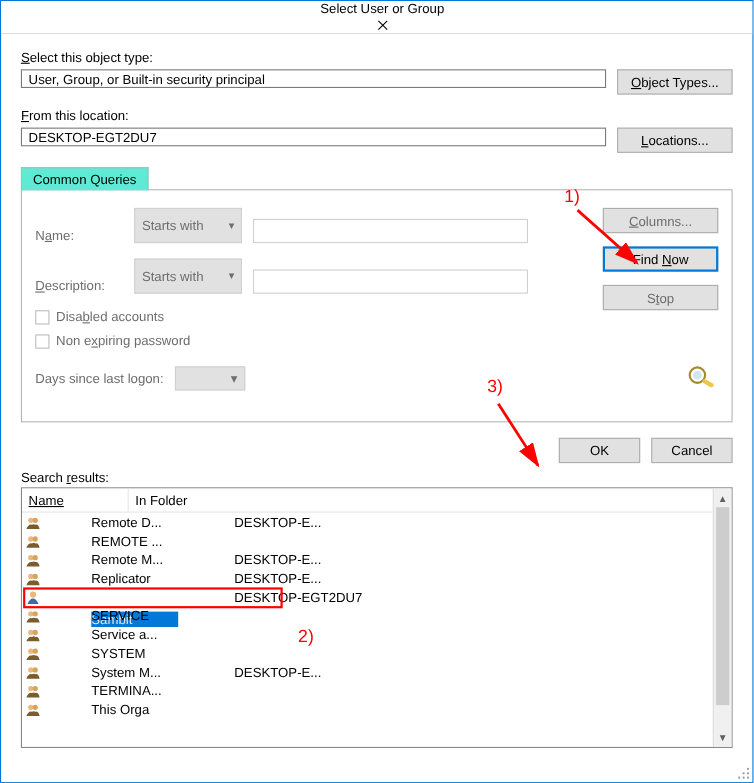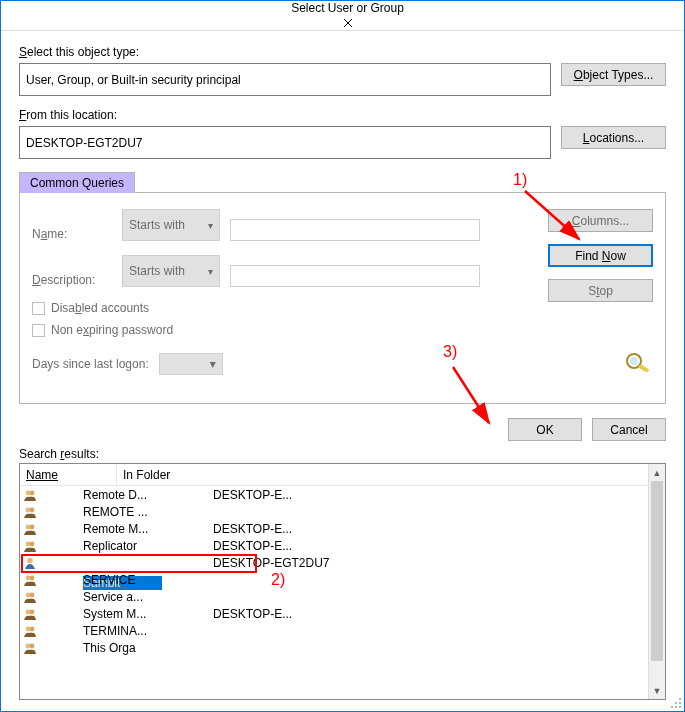--- a/index.html
+++ b/index.html
@@ -34,21 +34,21 @@
   .titlebar .close svg { width: 10px; height: 10px; }
 
   .content { padding: 14px 18px 6px 18px; }
 
   .label { margin-bottom: 4px; }
   .label .u { text-decoration: underline; }
 
   .row { display: flex; gap: 10px; margin-bottom: 12px; }
   .row input.textfield {
     flex: 1;
-    height: 33px;
+    height: 17px;
     border: 1px solid #7a7a7a;
     padding: 2px 6px;
     font: inherit;
     background: #fff;
   }
   .btn {
     width: 105px;
     height: 23px;
     background: #e1e1e1;
     border: 1px solid #adadad;
@@ -62,21 +62,21 @@
   }
   .btn.highlight {
     border: 2px solid #0078d7;
   }
 
   
   .tabwrap { position: relative; margin-top: 6px; }
   .tab {
     position: relative;
     display: inline-block;
-    background: #c4b5fd;
+    background: #5eead4;
     border: 1px solid #b5b5b5;
     border-bottom: none;
     padding: 3px 10px;
     font-size: 12px;
     z-index: 2;
     top: 1px;
   }
   .tabbody {
     border: 1px solid #b5b5b5;
     padding: 16px 12px 28px 12px;
@@ -343,20 +343,31 @@
             <span class="folder"></span>
           </div>
           <div class="rowitem">
             <span class="ic group-icon">
               <svg viewBox="0 0 14 14">
                 <circle cx="5" cy="5" r="2.4" fill="#e8b97a"></circle>
                 <circle cx="9" cy="5" r="2.4" fill="#d9a35b"></circle>
                 <path d="M1 13 Q3 8 6 9 Q8 8 9 9 Q12 8 13 13 Z" fill="#7a5c2e"></path>
               </svg>
             </span>
+            <span class="name">SYSTEM</span>
+            <span class="folder"></span>
+          </div>
+          <div class="rowitem">
+            <span class="ic group-icon">
+              <svg viewBox="0 0 14 14">
+                <circle cx="5" cy="5" r="2.4" fill="#e8b97a"></circle>
+                <circle cx="9" cy="5" r="2.4" fill="#d9a35b"></circle>
+                <path d="M1 13 Q3 8 6 9 Q8 8 9 9 Q12 8 13 13 Z" fill="#7a5c2e"></path>
+              </svg>
+            </span>
             <span class="name">System M...</span>
             <span class="folder">DESKTOP-E...</span>
           </div>
           <div class="rowitem">
             <span class="ic group-icon">
               <svg viewBox="0 0 14 14">
                 <circle cx="5" cy="5" r="2.4" fill="#e8b97a"></circle>
                 <circle cx="9" cy="5" r="2.4" fill="#d9a35b"></circle>
                 <path d="M1 13 Q3 8 6 9 Q8 8 9 9 Q12 8 13 13 Z" fill="#7a5c2e"></path>
               </svg>

